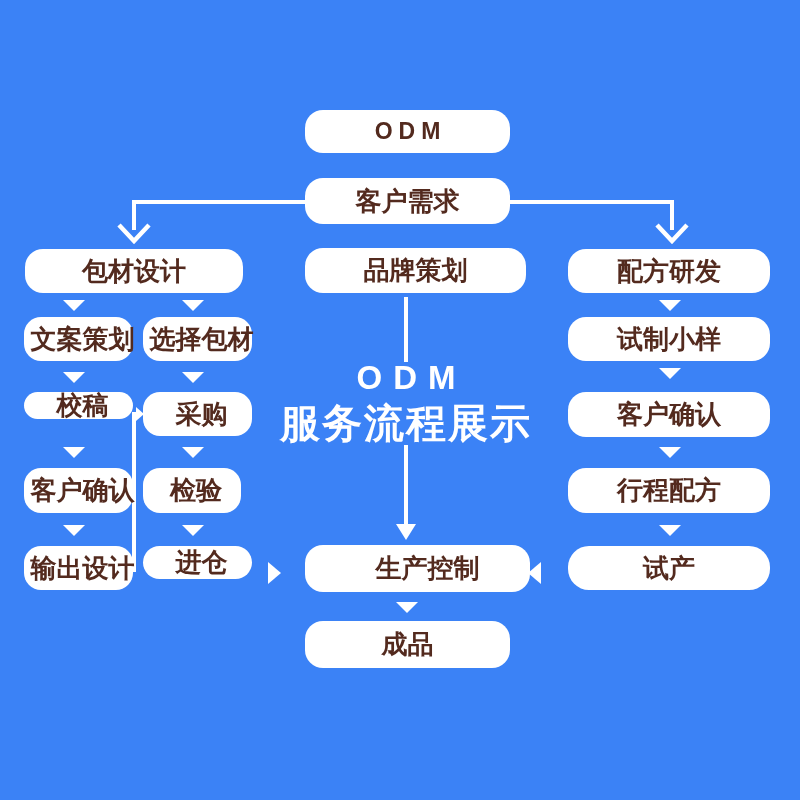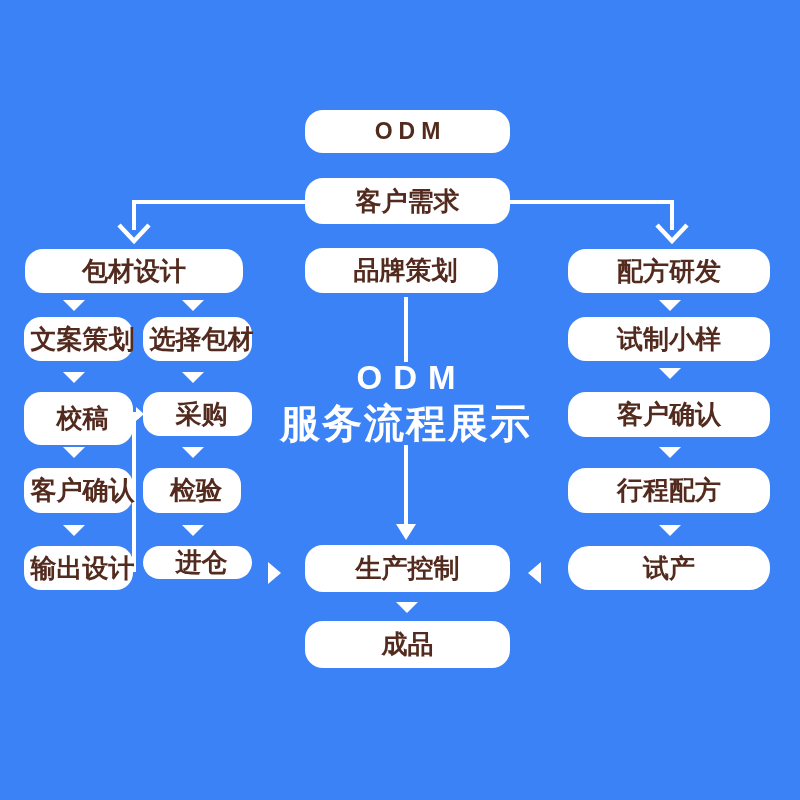--- a/index.html
+++ b/index.html
@@ -40,28 +40,28 @@
     padding-left: 8px;
   }
   .node.odm-top {
     font-size: 23px;
     letter-spacing: 6px;
     text-indent: 6px;
   }
   
   .n-odm               { left: 305px; top: 110px; width: 205px; height: 43px; }
   .n-customer-needs    { left: 305px; top: 178px; width: 205px; height: 46px; }
-  .n-brand-planning    { left: 305px; top: 248px; width: 185px; height: 45px; padding-left: 8px; }
-  .n-production-control{ left: 305px; top: 545px; width: 205px; height: 47px; }
+  .n-brand-planning    { left: 305px; top: 248px; width: 221px; height: 45px; }
+  .n-production-control{ left: 305px; top: 545px; width: 205px; height: 47px; padding-left: 20px; }
   .n-finished-product  { left: 305px; top: 621px; width: 205px; height: 47px; }
   
   .n-packaging-design  { left: 25px;  top: 249px; width: 218px; height: 44px; }
   .n-copywriting       { left: 24px;  top: 317px; width: 101px; height: 44px; }
   .n-select-packaging  { left: 143px; top: 317px; width: 101px; height: 44px; }
-  .n-proofreading      { left: 24px;  top: 392px; width: 101px; height: 53px; }
+  .n-proofreading      { left: 24px;  top: 392px; width: 101px; height: 27px; }
   .n-procurement       { left: 143px; top: 392px; width: 101px; height: 44px; }
   .n-customer-confirm-pkg { left: 24px; top: 468px; width: 101px; height: 45px; }
   .n-inspection        { left: 143px; top: 468px; width: 90px; height: 45px; align-items: center; }
   .n-output-design     { left: 24px;  top: 546px; width: 101px; height: 44px; }
   .n-warehousing       { left: 143px; top: 546px; width: 101px; height: 33px; }
   
   .n-formula-rd        { left: 568px; top: 249px; width: 202px; height: 44px; }
   .n-trial-sample      { left: 568px; top: 317px; width: 202px; height: 44px; }
   .n-customer-confirm-formula { left: 568px; top: 392px; width: 202px; height: 45px; }
   .n-form-formula      { left: 568px; top: 468px; width: 202px; height: 45px; }

